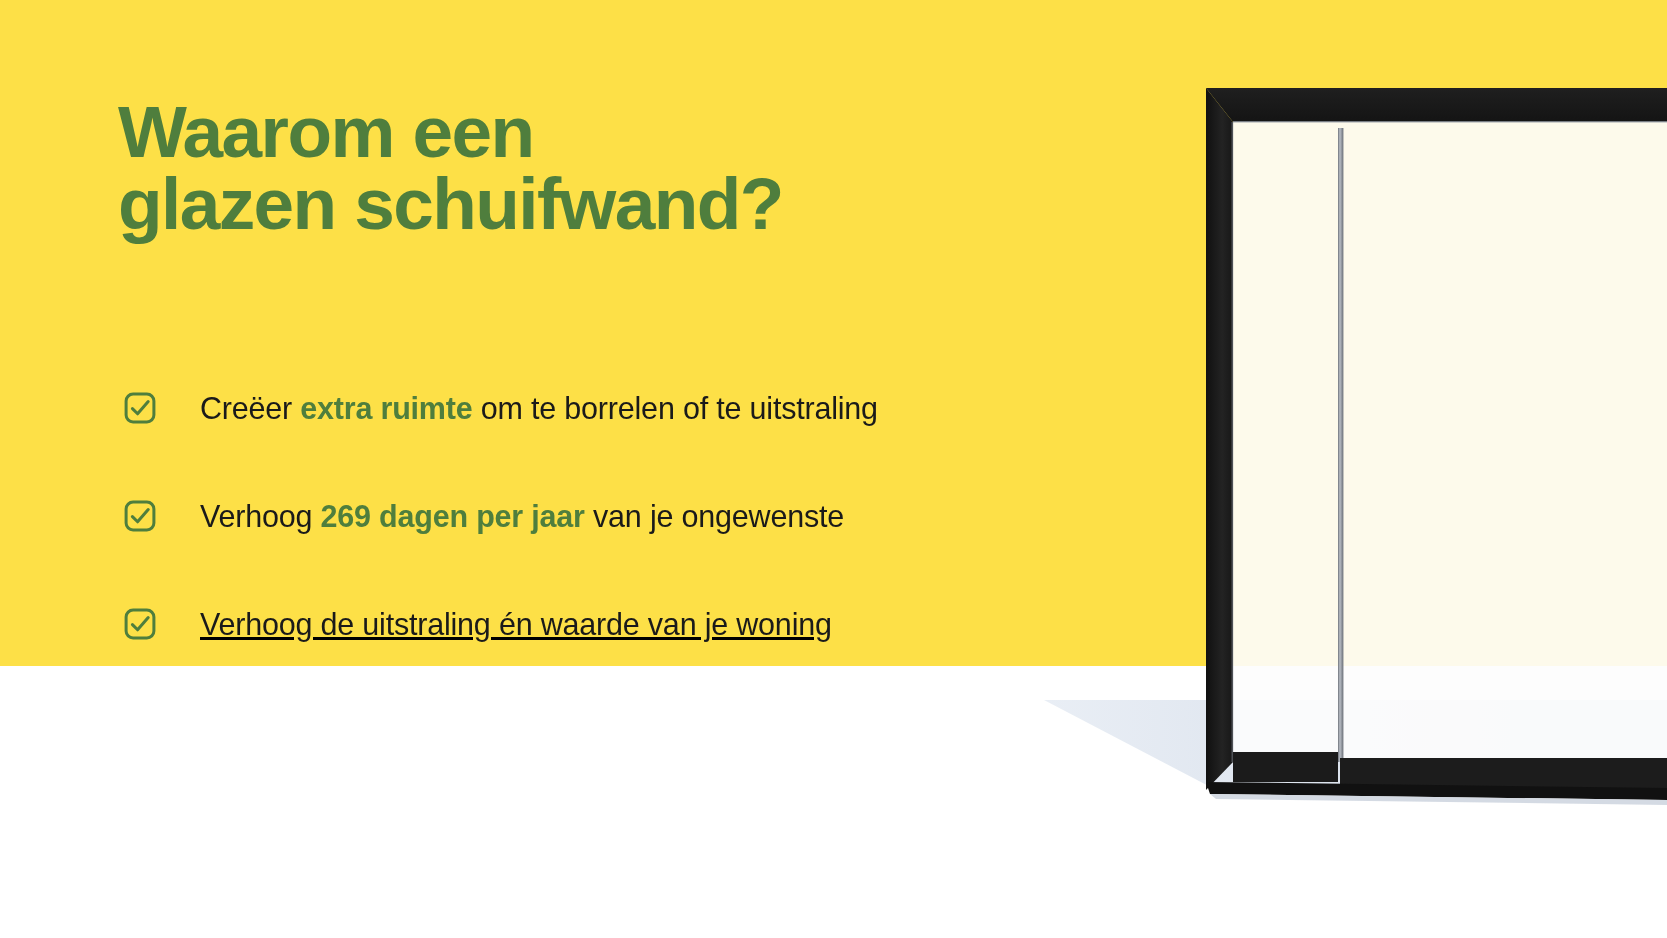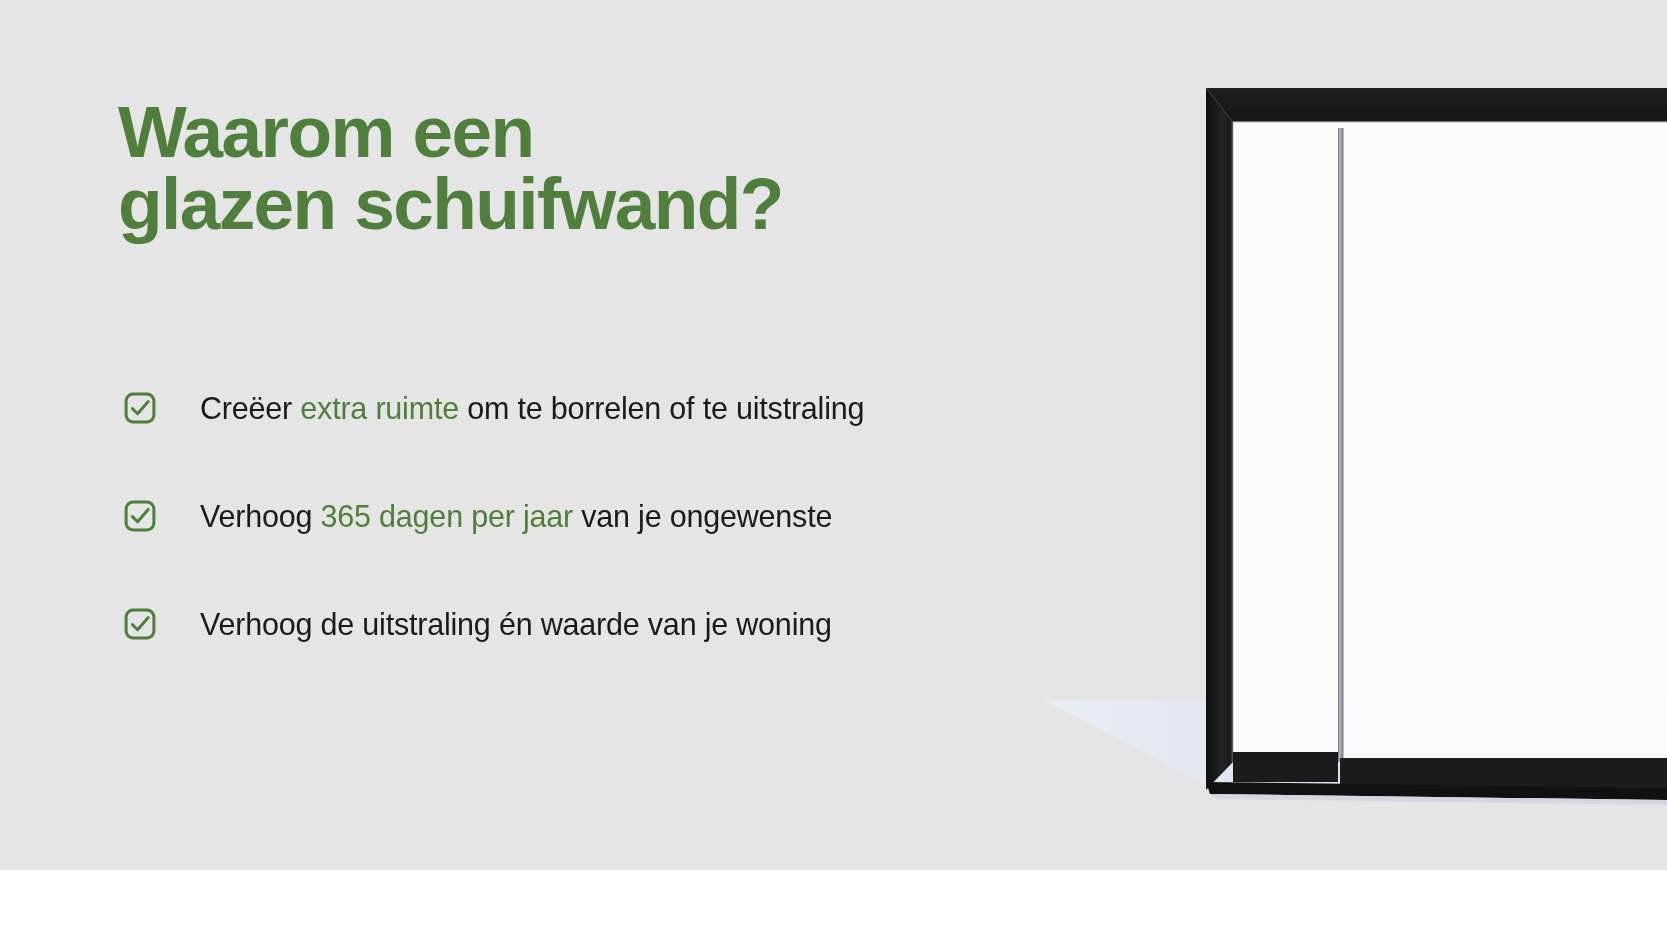--- a/index.html
+++ b/index.html
@@ -4,22 +4,22 @@
 <style>
   * { margin:0; padding:0; box-sizing:border-box; }
   html, body {
     width:1667px; height:938px;
     background:#ffffff;
     font-family:"Liberation Sans", sans-serif;
     overflow:hidden;
   }
   #slide {
     position:relative;
-    width:1667px; height:870px;
-    background:#e5e5e5;
+    width:1667px; height:666px;
+    background:#fde047;
   }
 
   
   #content {
     position:absolute;
     left:118px; top:96px;
     width:960px; height:760px;
   }
 
   #heading {
@@ -37,39 +37,39 @@
     top:294px;
     width:950px;
   }
 
   .bullet {
     display:flex;
     align-items:center;
     height:36px;
     margin-bottom:72px;
   }
-  .bullet:last-child { margin-bottom:0; }
+  .bullet:last-child { margin-bottom:0;text-decoration:underline; }
 
   .checkbox-icon {
     flex:0 0 auto;
     width:32px; height:32px;
     margin-right:44px;
     display:block;
   }
 
   .bullet-text {
     font-size:30.5px;
     color:#1a1a1a;
     letter-spacing:-0.2px;
     line-height:1;
     white-space:nowrap;
   }
   .bullet-text .em {
     color:#4F7E3D;
-    font-weight:400;
+    font-weight:700;
   }
 
   
   #photo {
     position:absolute;
     left:1020px; top:0;
     width:647px; height:938px;
     overflow:hidden;
   }
   #photo svg { display:block; width:647px; height:938px; }
@@ -99,21 +99,21 @@
       </div>
 
       <div class="bullet">
         <span class="checkbox-icon">
           <svg viewBox="0 0 32 32" xmlns="http://www.w3.org/2000/svg">
             <rect x="2.1" y="2.1" width="27.8" height="27.8" rx="7" ry="7" fill="none" stroke="#4F7E3D" stroke-width="3"></rect>
             <path d="M 8.4 16.6 L 13.6 21.8 L 24.2 9.6" fill="none" stroke="#4F7E3D" stroke-width="3" stroke-linecap="round" stroke-linejoin="round"></path>
           </svg>
         </span>
         <span class="bullet-text">
-          <span>Verhoog </span><span class="em">365 dagen per jaar</span><span> van je ongewenste</span>
+          <span>Verhoog </span><span class="em">269 dagen per jaar</span><span> van je ongewenste</span>
         </span>
       </div>
 
 
       <div class="bullet">
         <span class="checkbox-icon">
           <svg viewBox="0 0 32 32" xmlns="http://www.w3.org/2000/svg">
             <rect x="2.1" y="2.1" width="27.8" height="27.8" rx="7" ry="7" fill="none" stroke="#4F7E3D" stroke-width="3"></rect>
             <path d="M 8.4 16.6 L 13.6 21.8 L 24.2 9.6" fill="none" stroke="#4F7E3D" stroke-width="3" stroke-linecap="round" stroke-linejoin="round"></path>
           </svg>

